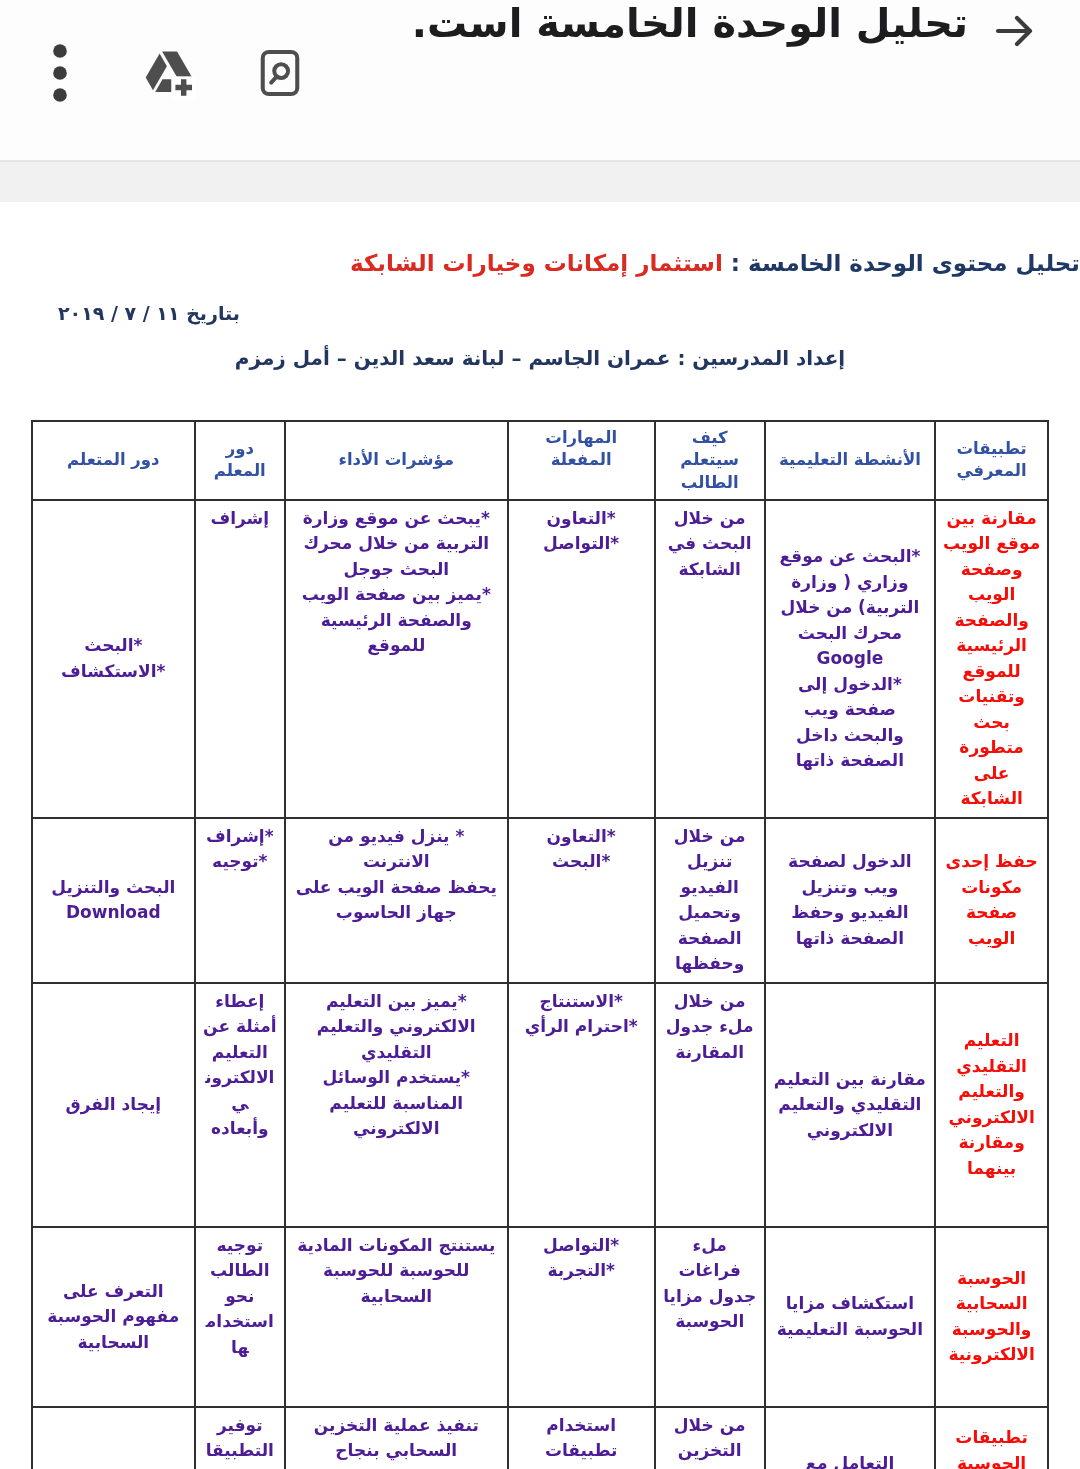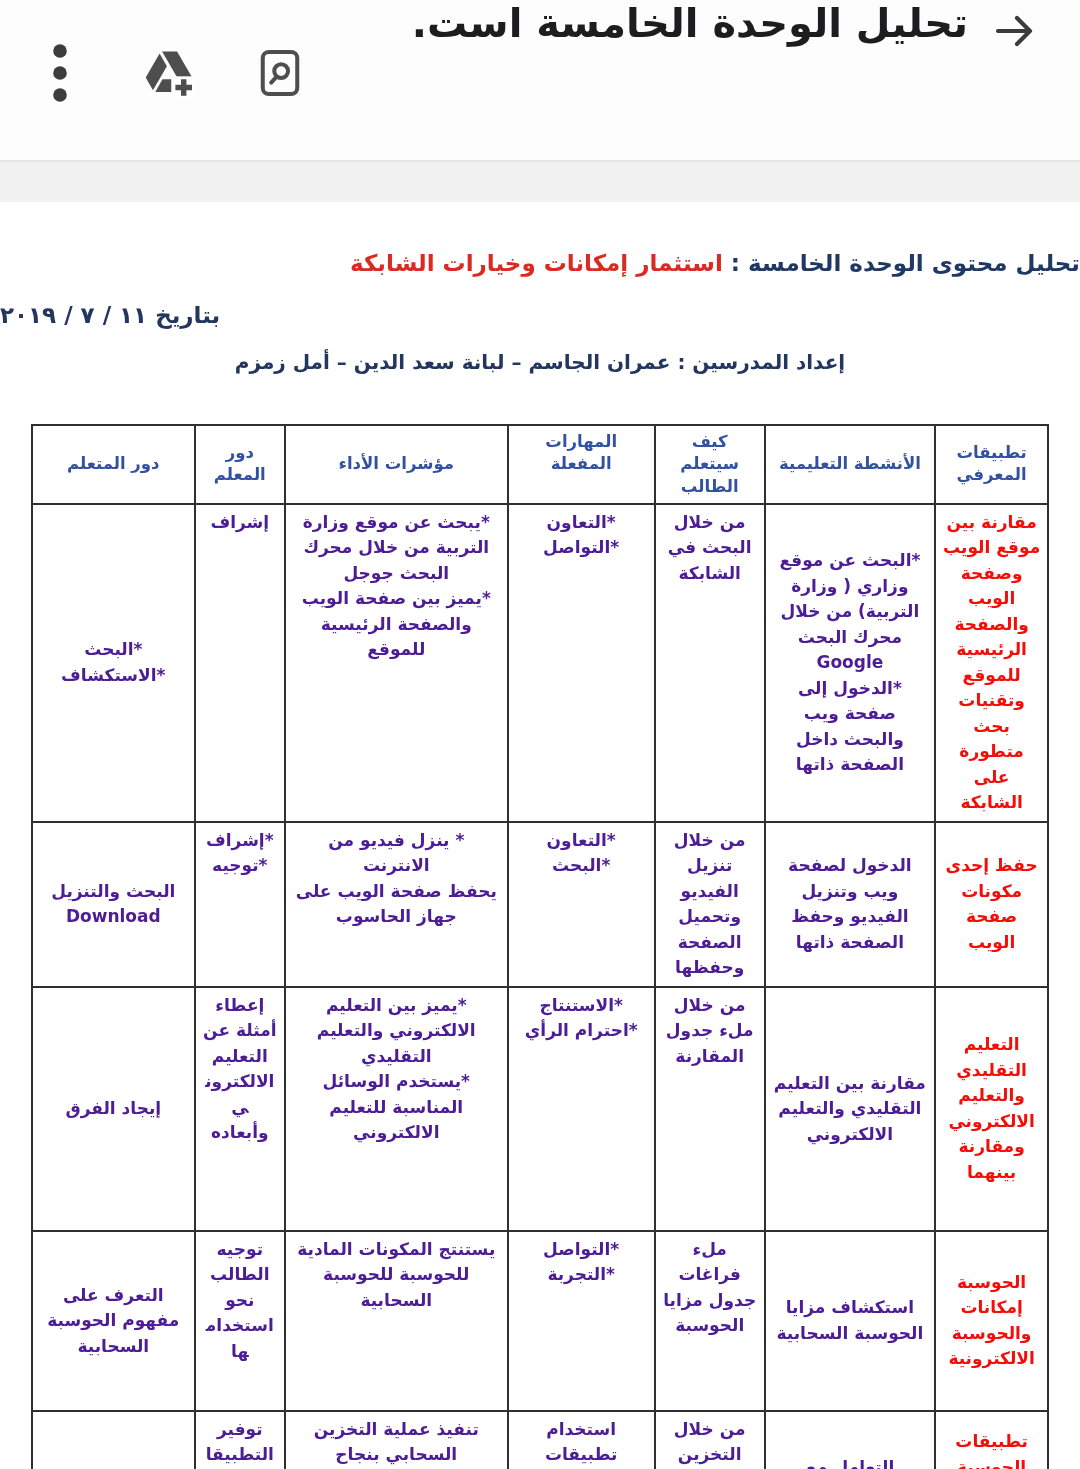--- a/index.html
+++ b/index.html
@@ -21,21 +21,21 @@
   }
   .appbar-actions { display:flex; flex-direction:row-reverse; align-items:center; gap:58px; padding-right:54px; flex:0 0 auto; }
   .icon-btn { width:52px; height:60px; display:flex; align-items:center; justify-content:center; }
 
   .divider-band { height:42px; background:#f1f1f2; border-top:2px solid #e4e4e6; }
 
   
   .doc { position:relative; padding-top:48px; }
   .doc-title { direction:rtl; text-align:right; font-size:23px; font-weight:700; color:#1f3864; letter-spacing:0; }
   .doc-title .hl { font-weight:700; }
-  .doc-date { direction:rtl; text-align:left; margin-top:26px; font-size:23px; font-weight:700; color:#22365e; }
+  .doc-date { direction:rtl; text-align:left; padding-left:58px; margin-top:26px; font-size:19px; font-weight:700; color:#22365e; }
   .doc-authors { direction:rtl; text-align:center; margin-top:22px; font-size:20px; font-weight:700; color:#22365e; }
 
   
   table.analysis {
     direction:rtl; border-collapse:collapse; table-layout:fixed;
     width:1018px; margin:50px auto 0 auto;
     border:2px solid #2f2f2f;
   }
   .analysis th, .analysis td {
     border:2px solid #2f2f2f; text-align:center; padding:5px 6px;
@@ -169,22 +169,22 @@
           <td>مقارنة بين التعليم التقليدي والتعليم الالكتروني</td>
           <td>من خلال ملء جدول المقارنة</td>
           <td>*الاستنتاج
 *احترام الرأي</td>
           <td>*يميز بين التعليم الالكتروني والتعليم التقليدي
 *يستخدم الوسائل المناسبة للتعليم الالكتروني</td>
           <td>إعطاء أمثلة عن التعليم الالكتروني وأبعاده</td>
           <td>إيجاد الفرق</td>
         </tr>
         <tr>
-          <td>الحوسبة إمكانات والحوسبة الالكترونية</td>
-          <td>استكشاف مزايا الحوسبة السحابية</td>
+          <td>الحوسبة السحابية والحوسبة الالكترونية</td>
+          <td>استكشاف مزايا الحوسبة التعليمية</td>
           <td>ملء فراغات جدول مزايا الحوسبة</td>
           <td>*التواصل
 *التجربة</td>
           <td>يستنتج المكونات المادية للحوسبة للحوسبة السحابية</td>
           <td>توجيه الطالب نحو استخدامها</td>
           <td>التعرف على مفهوم الحوسبة السحابية</td>
         </tr>
         <tr>
           <td>تطبيقات الحوسبة السحابية في الهواتف الذكية</td>
           <td>التعامل مع تطبيقات التخزين السحابي في الهواتف الذكية</td>

